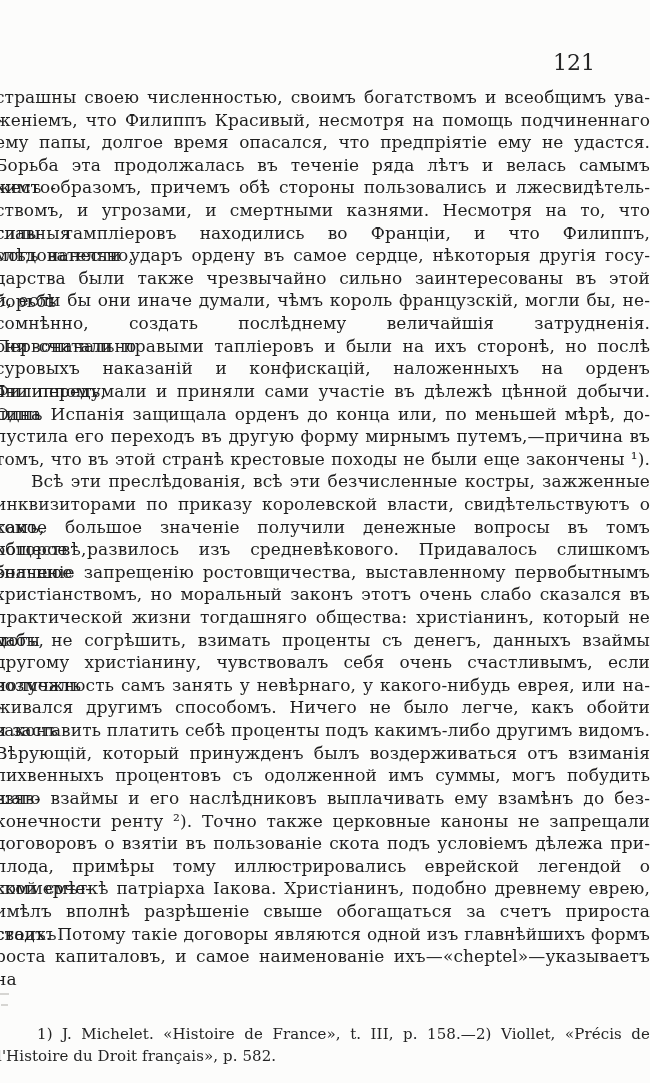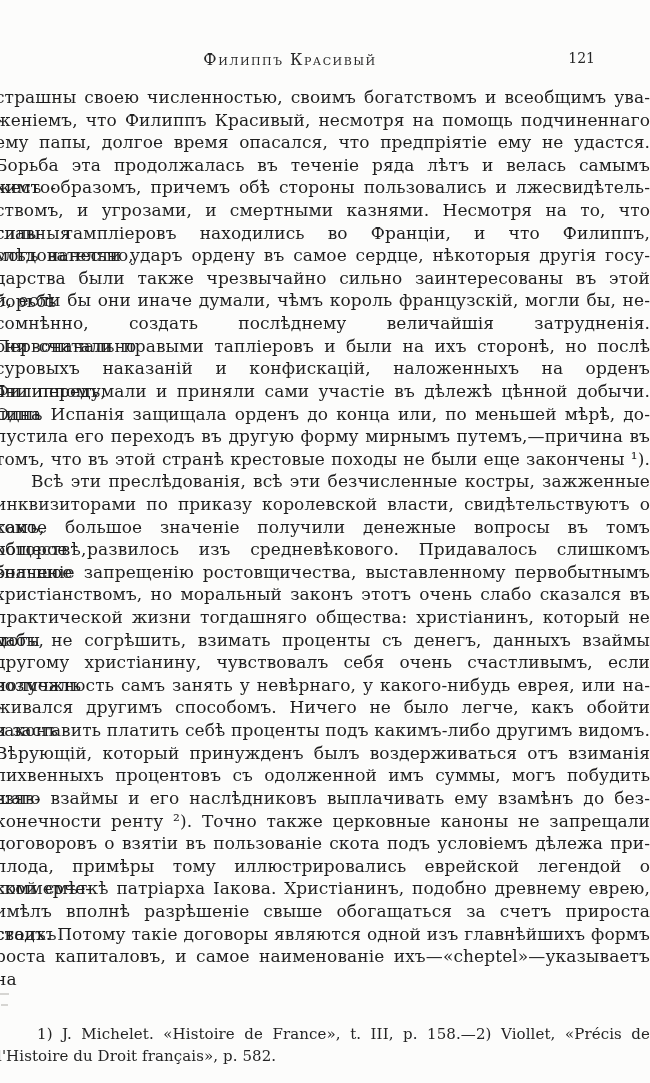--- a/index.html
+++ b/index.html
@@ -34,21 +34,21 @@
     font-size: 16px;
     letter-spacing: 1.5px;
     color: #262626;
   }
   .page-number {
     position: absolute;
     left: 538px;
     top: 0;
     width: 57px;
     text-align: right;
-    font-size: 14px;
+    font-size: 22px;
     color: #262626;
   }
   
   .body-text {
     position: absolute;
     top: 86px;
     left: -5px;
     width: 655px;
   }
   .paragraph { margin: 0; }
@@ -90,21 +90,20 @@
   }
   .artifact.a1 { left: 0; top: 993px;  width: 9px; height: 2px; }
   .artifact.a2 { left: 1px; top: 1004px; width: 7px; height: 2px; }
 </style>
 </head>
 <body>
 
 <div class="page">
 
   <div class="running-header">
-    <div class="header-title">Филиппъ Красивый</div>
     <div class="page-number">121</div>
   </div>
 
   <div class="body-text">
       <div class="paragraph">
         <div class="line">страшны своею численностью, своимъ богатствомъ и всеобщимъ ува-</div>
         <div class="line">женіемъ, что Филиппъ Красивый, несмотря на помощь подчиненнаго</div>
         <div class="line">ему папы, долгое время опасался, что предпріятіе ему не удастся.</div>
         <div class="line">Борьба эта продолжалась въ теченіе ряда лѣтъ и велась самымъ жесто-</div>
         <div class="line">кимъ образомъ, причемъ обѣ стороны пользовались и лжесвидѣтель-</div>

